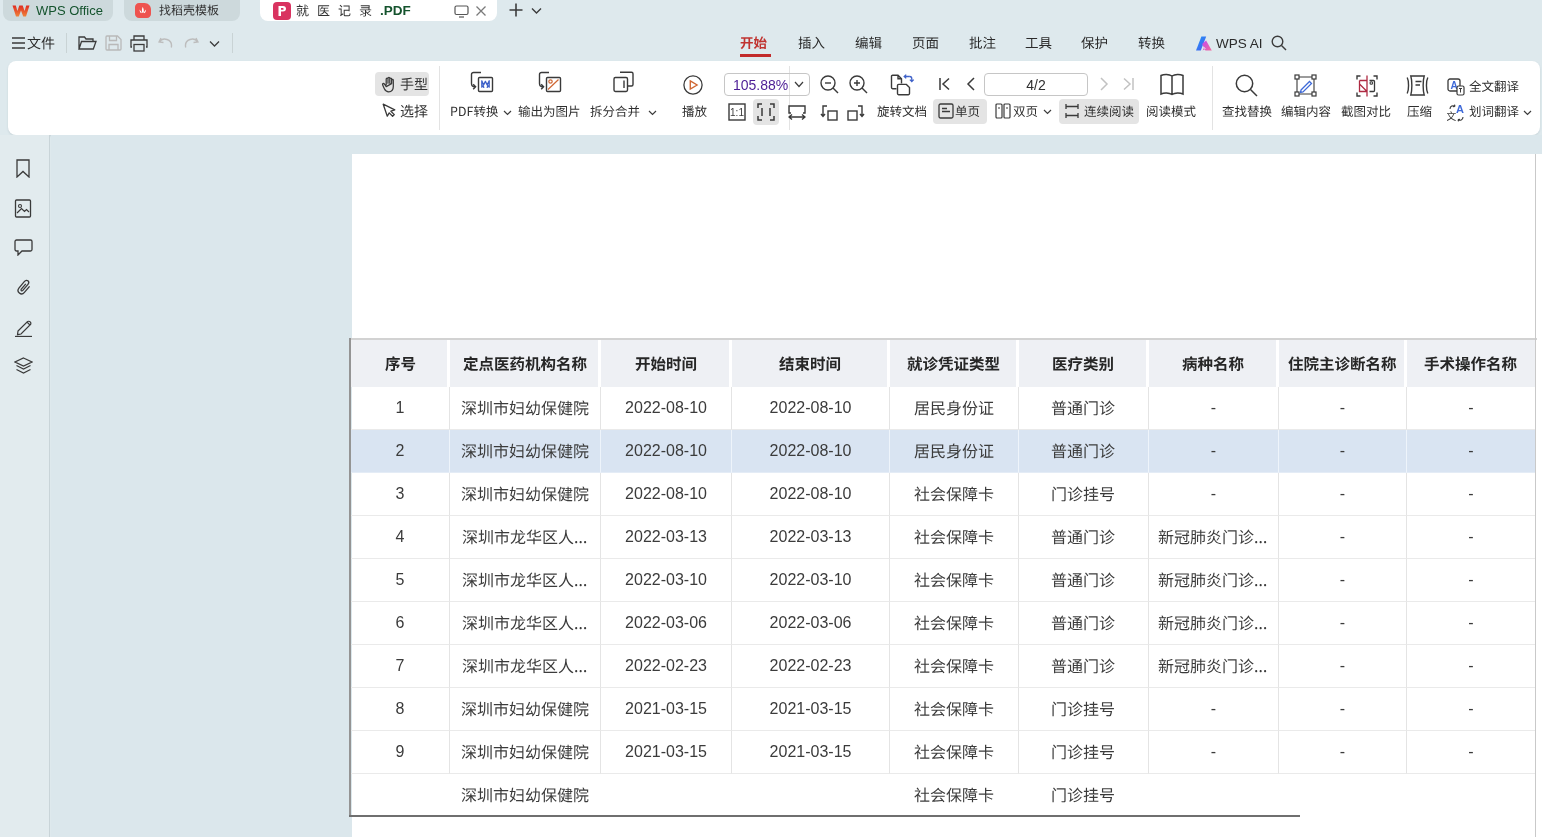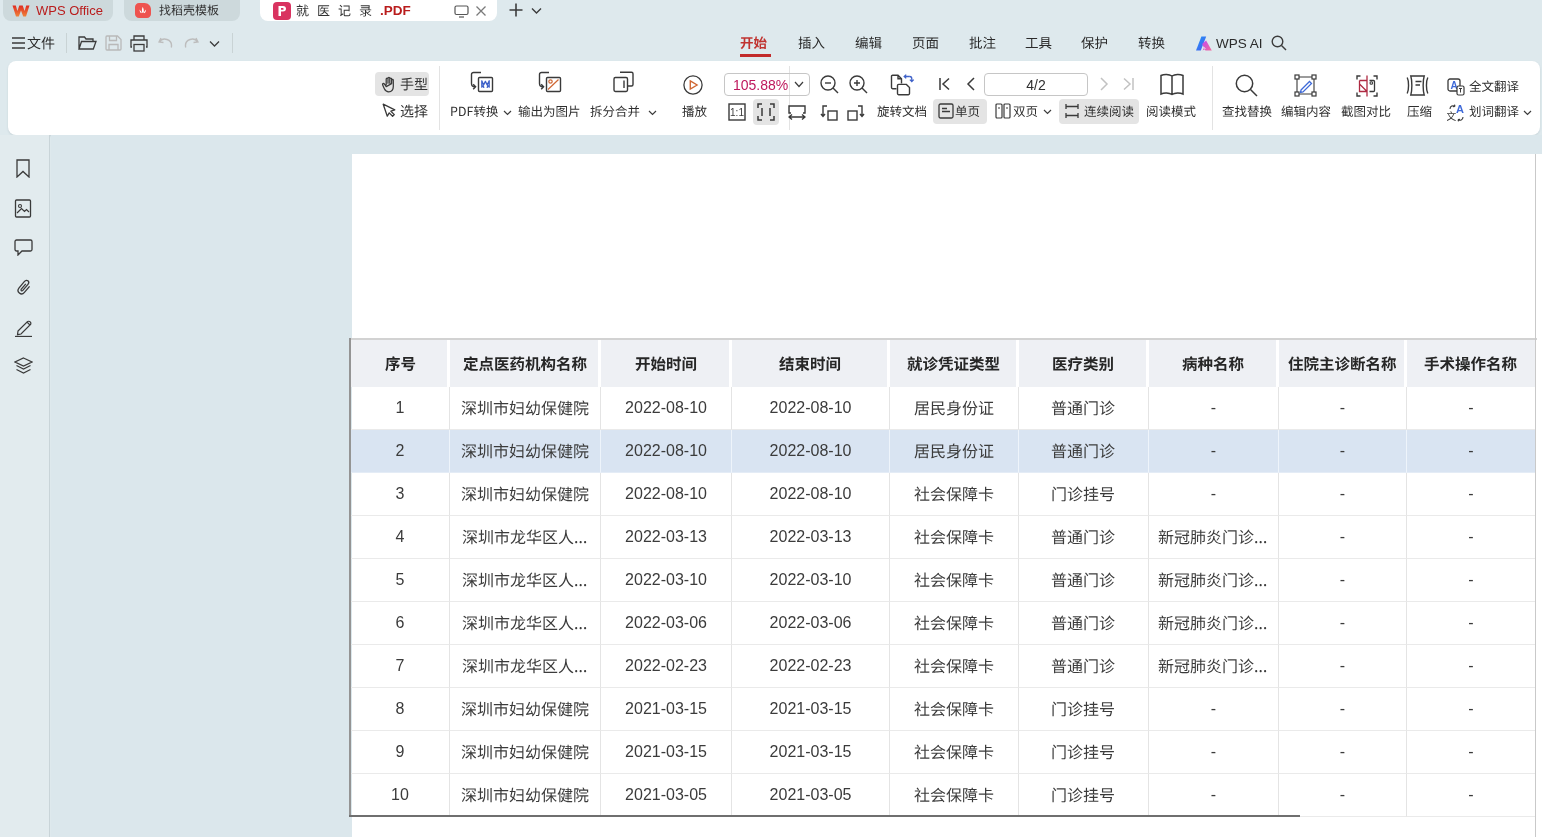--- a/index.html
+++ b/index.html
@@ -2,33 +2,33 @@
 <html><head>
 <meta charset="utf-8">
 <style>
 * { margin:0; padding:0; box-sizing:border-box; }
 html,body { width:1542px; height:837px; overflow:hidden; }
 body { font-family:"Liberation Sans", sans-serif; background:#dee9ed; position:relative; color:#2f2f2f; filter:blur(0.55px); }
 .abs { position:absolute; }
 
 
 #tabbar { position:absolute; left:0; top:0; width:1542px; height:22px; }
-.tab { position:absolute; top:0; height:21px; border-radius:0 0 8px 8px; display:flex; align-items:center; font-size:14px; color:#b91c1c; }
+.tab { position:absolute; top:0; height:21px; border-radius:0 0 8px 8px; display:flex; align-items:center; font-size:14px; color:#14532d; }
 .tab.inact { background:#cdd9dc; }
 .tab.act { background:#ffffff; }
 
 
 #menubar { position:absolute; left:0; top:22px; width:1314px; height:40px; }
 .mtab { position:absolute; top:13px; font-size:14px; color:#2b2b2b; }
 
 
 #toolbar { position:absolute; left:8px; top:61px; width:1532px; height:74px; background:#ffffff; border-radius:8px; box-shadow:0 1px 2px rgba(90,110,120,0.18); }
 .tsep { position:absolute; top:5px; width:1px; height:64px; background:#e3e3e3; }
 .pill { position:absolute; background:#e4e4e4; border-radius:4px; }
-.tlabel { position:absolute; font-size:12.5px; color:#be185d; white-space:nowrap; }
+.tlabel { position:absolute; font-size:12.5px; color:#4c1d95; white-space:nowrap; }
 .big { position:absolute; }
 
 
 #sidebar { position:absolute; left:0; top:135px; width:50px; height:702px; background:#e2ebee; border-right:1px solid #c9d4d8; }
 #docarea { position:absolute; left:51px; top:135px; width:1491px; height:702px; background:#dbe7ec; }
 #page { position:absolute; left:301px; top:19px; width:1190px; height:683px; background:#ffffff; }
 
 
 #tbl { position:absolute; left:-1px; top:186px; border-collapse:separate; border-spacing:0; table-layout:fixed; }
 #tbl th { background:#eef0f4; font-size:15.5px; font-weight:bold; color:#262626; height:47px; border-right:3px solid #ffffff; text-align:center; padding:0; }
@@ -458,31 +458,20 @@
             <td></td>
             <td>-</td>
             <td>-</td>
             <td>-</td>
           </tr>
       <tr>
             <td>9</td>
             <td></td>
             <td>2021-03-15</td>
             <td>2021-03-15</td>
-            <td></td>
-            <td></td>
-            <td>-</td>
-            <td>-</td>
-            <td>-</td>
-          </tr>
-      <tr>
-            <td>10</td>
-            <td></td>
-            <td>2021-03-05</td>
-            <td>2021-03-05</td>
             <td></td>
             <td></td>
             <td>-</td>
             <td>-</td>
             <td>-</td>
           </tr>
     </tbody>
       </table>
 
     <div class="abs" style="left:-2px; top:184px; width:1187px; height:2px; background:#d2d2d2;"></div>

